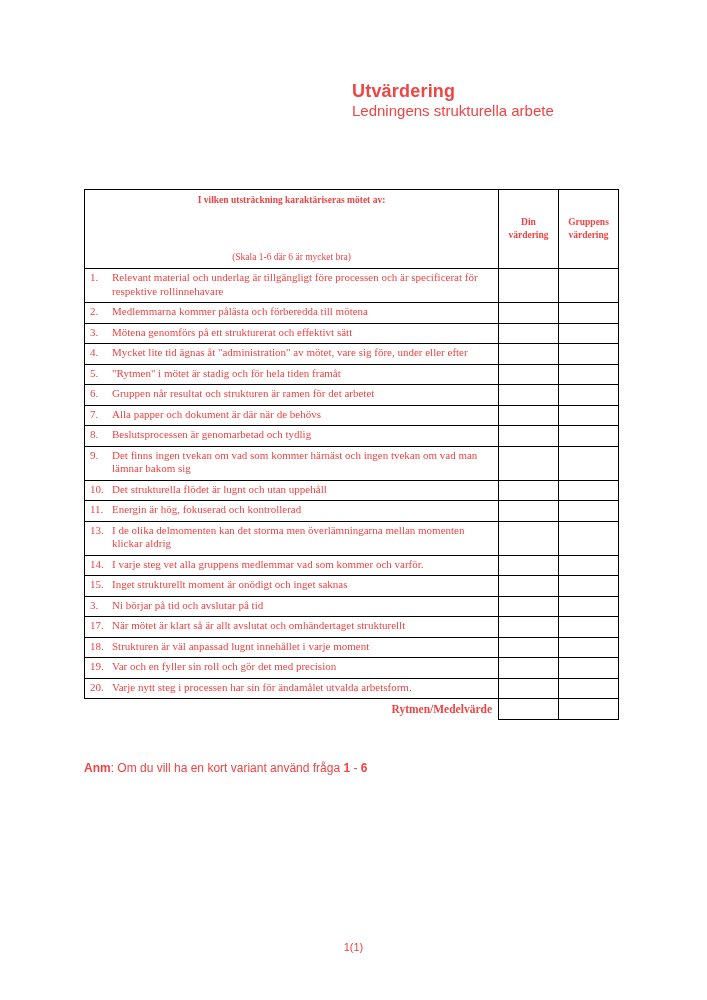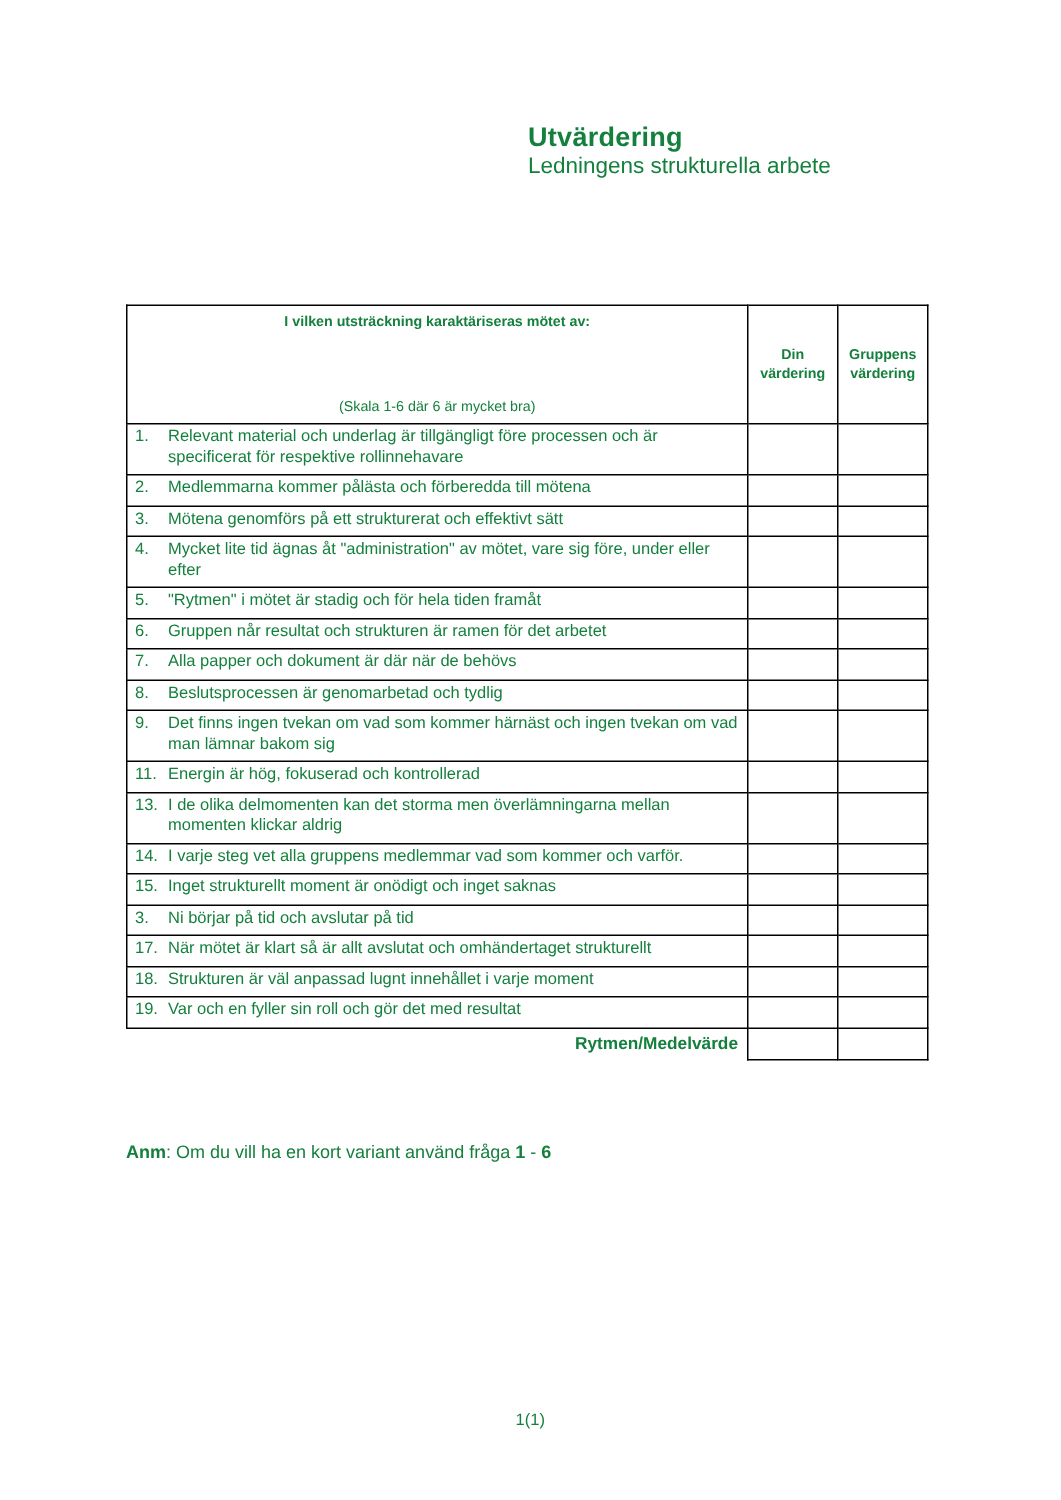--- a/index.html
+++ b/index.html
@@ -4,45 +4,46 @@
 <style>
   * { box-sizing: border-box; margin: 0; padding: 0; }
   html, body { background: #ffffff; }
   .page {
     position: relative;
     width: 707px;
     height: 1000px;
     margin: 0 auto;
     background: #ffffff;
     font-family: "Liberation Sans", sans-serif;
-    color: #15803d;
+    color: #ef4444;
     overflow: hidden;
   }
   .title-block {
     position: absolute;
     left: 352px;
     top: 81px;
   }
   .title {
     font-size: 18px;
     font-weight: bold;
     line-height: 1.15;
     letter-spacing: 0.2px;
   }
   .subtitle {
     font-size: 15px;
     line-height: 1.25;
   }
   table.eval {
     position: absolute;
     left: 84px;
-    top: 203px;
+    top: 189px;
     width: 534px;
     border-collapse: collapse;
     table-layout: fixed;
+    font-family: Liberation Serif, serif;
   }
   table.eval th,
   table.eval td {
     border: 1px solid #000;
   }
   table.eval thead th {
     font-size: 9.5px;
     font-weight: bold;
     text-align: center;
     vertical-align: middle;
@@ -168,20 +169,25 @@
           <td class="qcell"><span class="num">8.</span><span class="qtext">Beslutsprocessen är genomarbetad och tydlig</span></td>
           <td class="vcell"></td>
           <td class="vcell"></td>
         </tr>
         <tr>
           <td class="qcell"><span class="num">9.</span><span class="qtext">Det finns ingen tvekan om vad som kommer härnäst och ingen tvekan om vad man lämnar bakom sig</span></td>
           <td class="vcell"></td>
           <td class="vcell"></td>
         </tr>
         <tr>
+          <td class="qcell"><span class="num">10.</span><span class="qtext">Det strukturella flödet är lugnt och utan uppehåll</span></td>
+          <td class="vcell"></td>
+          <td class="vcell"></td>
+        </tr>
+        <tr>
           <td class="qcell"><span class="num">11.</span><span class="qtext">Energin är hög, fokuserad och kontrollerad</span></td>
           <td class="vcell"></td>
           <td class="vcell"></td>
         </tr>
         <tr>
           <td class="qcell"><span class="num">13.</span><span class="qtext">I de olika delmomenten kan det storma men överlämningarna mellan momenten klickar aldrig</span></td>
           <td class="vcell"></td>
           <td class="vcell"></td>
         </tr>
         <tr>
@@ -203,21 +209,26 @@
           <td class="qcell"><span class="num">17.</span><span class="qtext">När mötet är klart så är allt avslutat och omhändertaget strukturellt</span></td>
           <td class="vcell"></td>
           <td class="vcell"></td>
         </tr>
         <tr>
           <td class="qcell"><span class="num">18.</span><span class="qtext">Strukturen är väl anpassad lugnt innehållet i varje moment</span></td>
           <td class="vcell"></td>
           <td class="vcell"></td>
         </tr>
         <tr>
-          <td class="qcell"><span class="num">19.</span><span class="qtext">Var och en fyller sin roll och gör det med resultat</span></td>
+          <td class="qcell"><span class="num">19.</span><span class="qtext">Var och en fyller sin roll och gör det med precision</span></td>
+          <td class="vcell"></td>
+          <td class="vcell"></td>
+        </tr>
+        <tr>
+          <td class="qcell"><span class="num">20.</span><span class="qtext">Varje nytt steg i processen har sin för ändamålet utvalda arbetsform.</span></td>
           <td class="vcell"></td>
           <td class="vcell"></td>
         </tr>
       </tbody>
     <tbody>
       <tr class="summary-row">
         <td class="sumlabel">Rytmen/Medelvärde</td>
         <td class="vcell"></td>
         <td class="vcell"></td>
       </tr>

